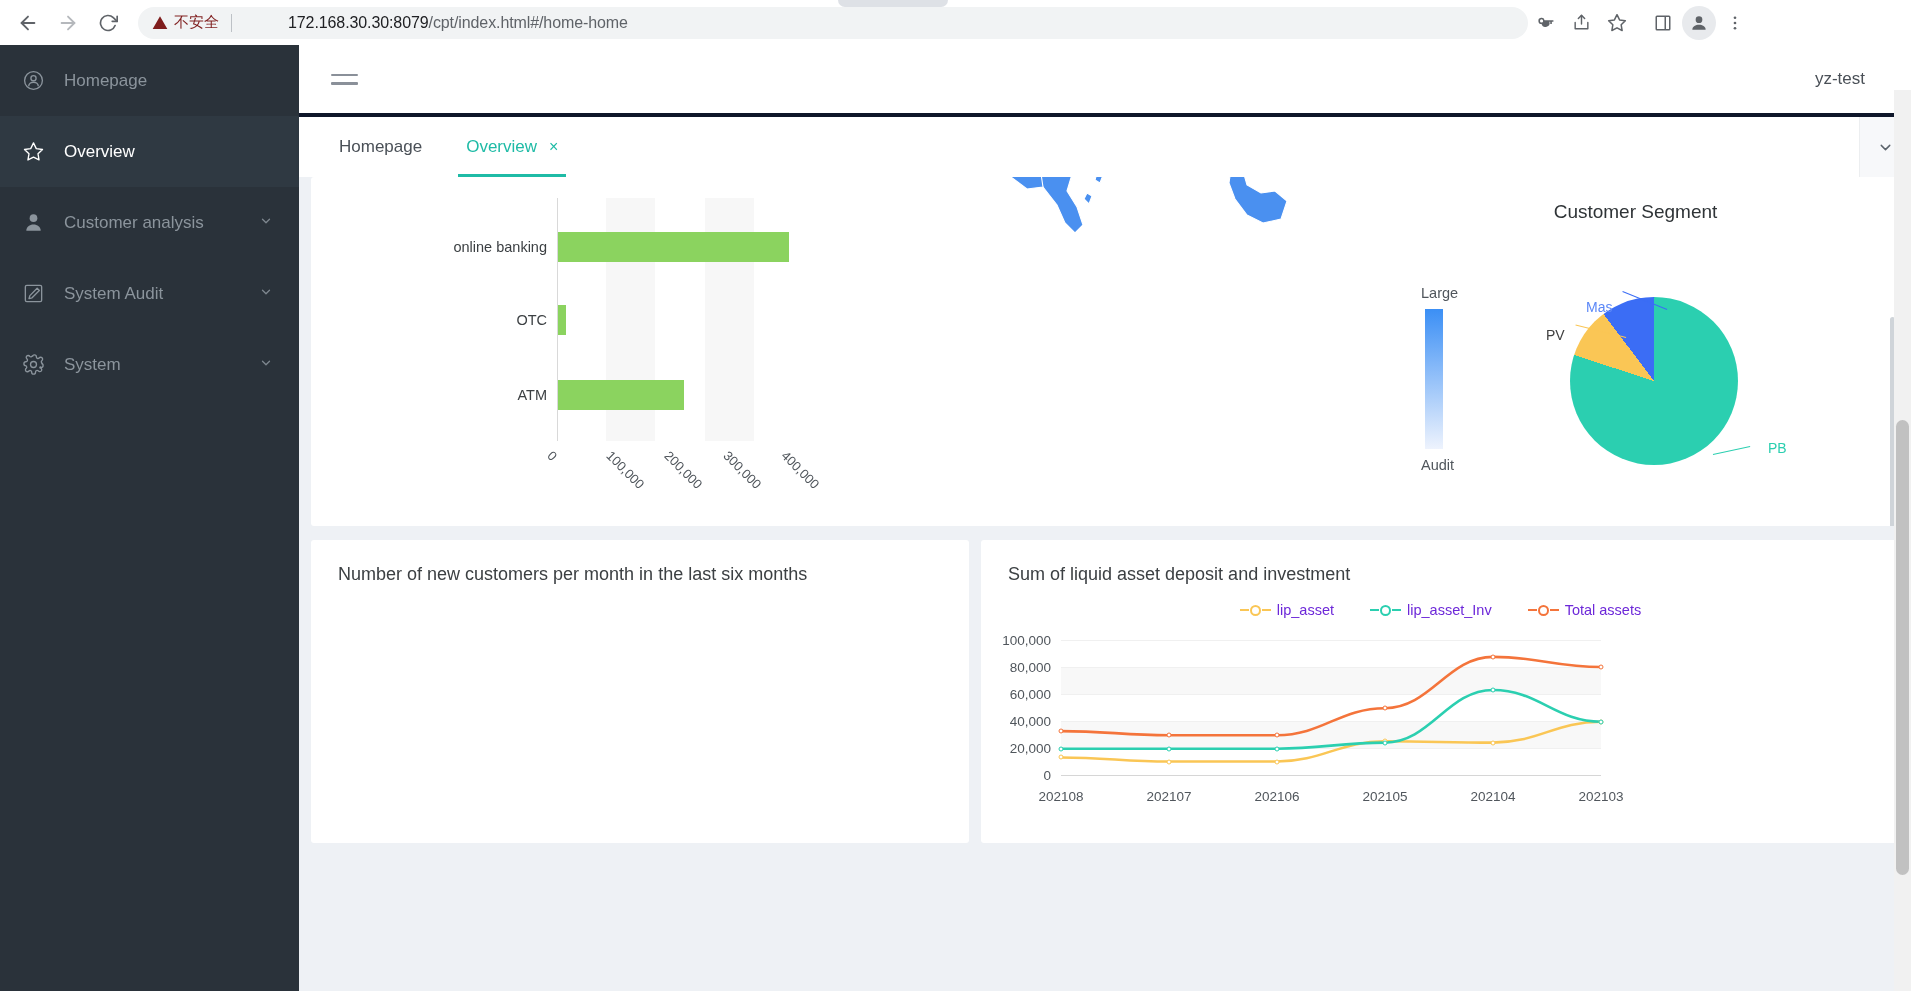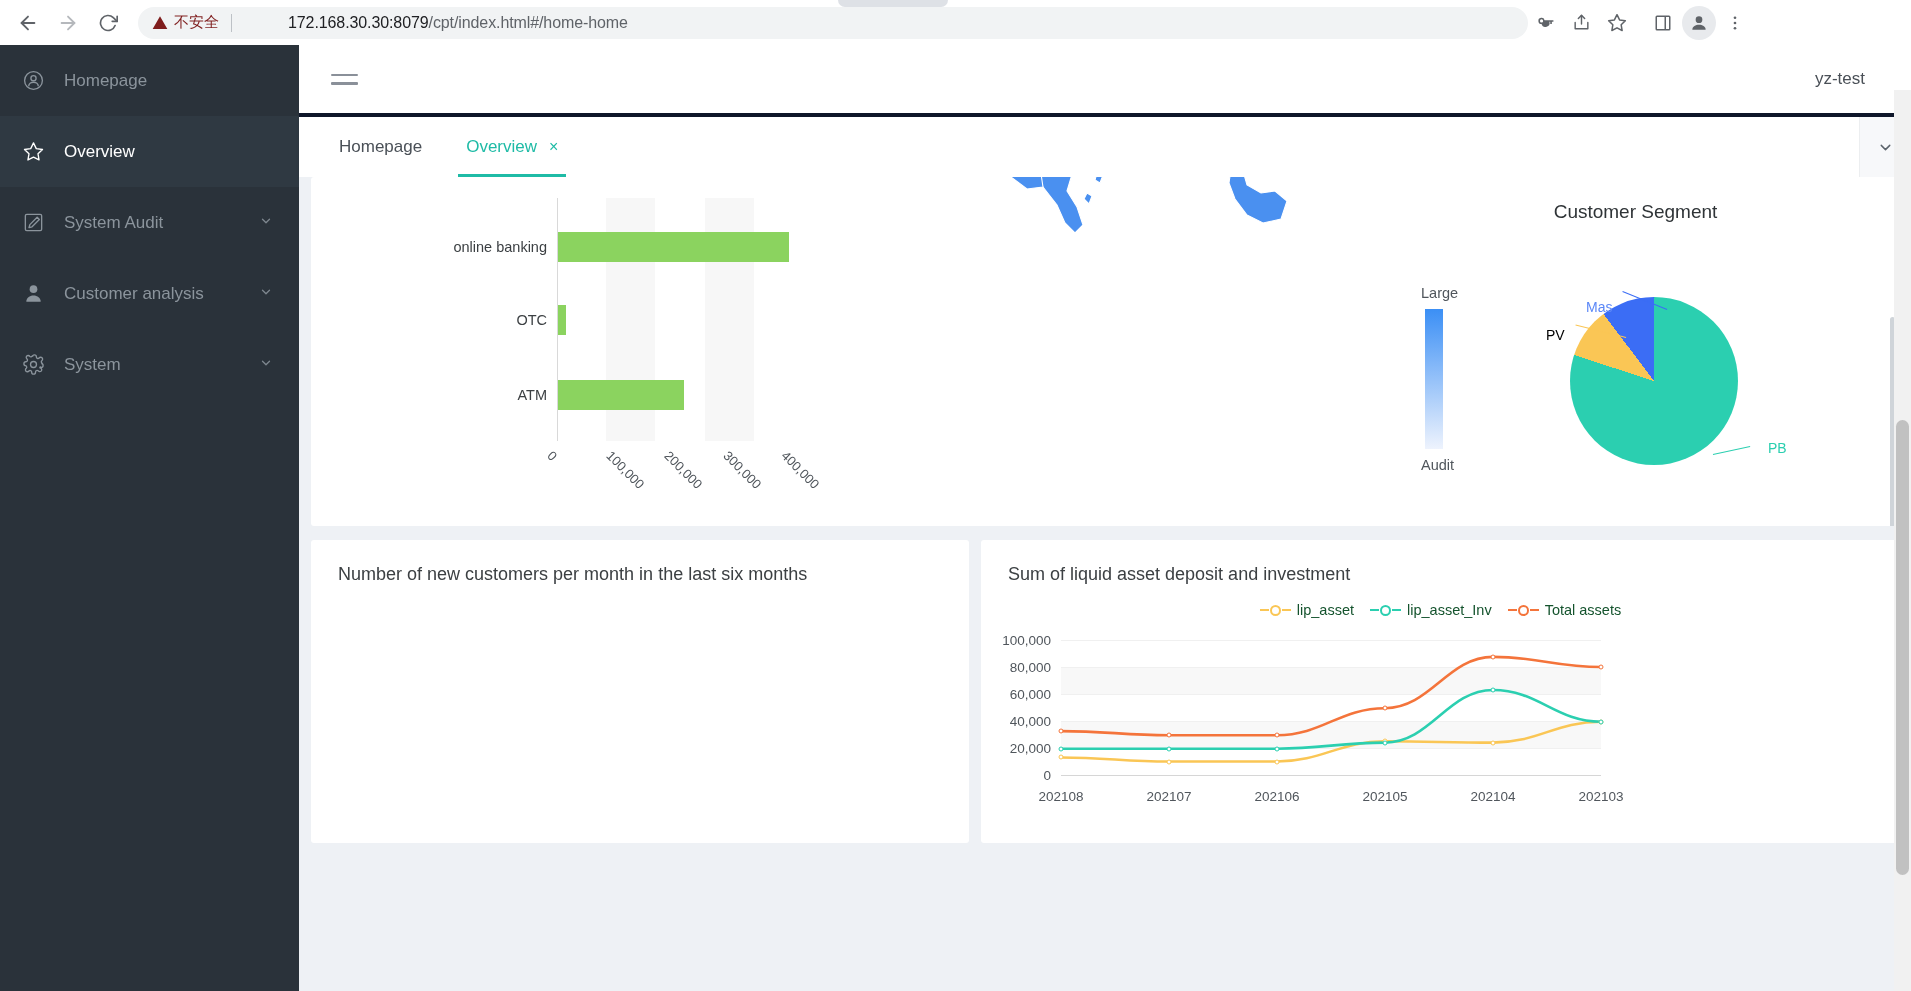--- a/index.html
+++ b/index.html
@@ -174,21 +174,21 @@
     position: absolute; left: 670px; top: 0; width: 919px; height: 303px;
   }
   .panel-title {
     position: absolute; left: 27px; top: 24px; font-size: 18px; color: #3c4043;
   }
 
   
   .lc { position: absolute; left: 0; top: 52px; width: 919px; height: 250px; }
   .lc-legend {
     position: absolute; left: 0; right: 0; top: 10px;
-    display: flex; justify-content: center; gap: 16px; font-size: 14.5px; color: #14532d;
+    display: flex; justify-content: center; gap: 36px; font-size: 14.5px; color: #6d28d9;
   }
   .lg-item { display: flex; align-items: center; gap: 6px; }
   .lg-mark { display: inline-flex; align-items: center; }
   .lg-line { width: 9px; height: 2px; }
   .lg-ring {
     width: 11px; height: 11px; border-radius: 50%; border: 2px solid; background: #fff;
     margin: 0 1px;
   }
   .lc-plot {
     position: absolute; left: 80px; top: 48px; width: 540px; height: 135px;
@@ -317,41 +317,41 @@
       <span class="nav-ico">
         <svg width="23" height="23" viewBox="0 0 24 24" fill="none" stroke="currentColor" stroke-width="1.4" stroke-linejoin="round">
             <polygon points="12 3 14.9 9 21.4 9.9 16.7 14.4 17.8 20.8 12 17.8 6.2 20.8 7.3 14.4 2.6 9.9 9.1 9 12 3"></polygon>
           </svg>
       </span>
       <span class="nav-label">Overview</span>
     </div>
 
     <div class="nav-item">
       <span class="nav-ico">
+        <svg width="23" height="23" viewBox="0 0 24 24" fill="currentColor">
+            <circle cx="12" cy="7.5" r="4"></circle>
+            <path d="M4.5 20.5c0-4 3.4-6.5 7.5-6.5s7.5 2.5 7.5 6.5z"></path>
+          </svg>
+      </span>
+      <span class="nav-label">Customer analysis</span>
+      <span class="nav-chev">
+        <svg width="14" height="14" viewBox="0 0 24 24" fill="none" stroke="currentColor" stroke-width="2.2" stroke-linecap="round" stroke-linejoin="round">
+            <polyline points="6 9 12 15 18 9"></polyline>
+          </svg>
+      </span>
+    </div>
+
+    <div class="nav-item">
+      <span class="nav-ico">
         <svg width="23" height="23" viewBox="0 0 24 24" fill="none" stroke="currentColor" stroke-width="1.4" stroke-linejoin="round">
             <rect x="3.5" y="3.5" width="17" height="17" rx="1.5"></rect>
             <path d="M15.8 6.6 8.2 14.2l-.9 3.2 3.2-.9 7.6-7.6z"></path>
           </svg>
       </span>
       <span class="nav-label">System Audit</span>
-      <span class="nav-chev">
-        <svg width="14" height="14" viewBox="0 0 24 24" fill="none" stroke="currentColor" stroke-width="2.2" stroke-linecap="round" stroke-linejoin="round">
-            <polyline points="6 9 12 15 18 9"></polyline>
-          </svg>
-      </span>
-    </div>
-
-    <div class="nav-item">
-      <span class="nav-ico">
-        <svg width="23" height="23" viewBox="0 0 24 24" fill="currentColor">
-            <circle cx="12" cy="7.5" r="4"></circle>
-            <path d="M4.5 20.5c0-4 3.4-6.5 7.5-6.5s7.5 2.5 7.5 6.5z"></path>
-          </svg>
-      </span>
-      <span class="nav-label">Customer analysis</span>
       <span class="nav-chev">
         <svg width="14" height="14" viewBox="0 0 24 24" fill="none" stroke="currentColor" stroke-width="2.2" stroke-linecap="round" stroke-linejoin="round">
             <polyline points="6 9 12 15 18 9"></polyline>
           </svg>
       </span>
     </div>
 
     <div class="nav-item">
       <span class="nav-ico">
         <svg width="23" height="23" viewBox="0 0 24 24" fill="none" stroke="currentColor" stroke-width="1.4">
@@ -447,21 +447,21 @@
             <div class="gl-text">Audit</div>
           </div>
 
           <div class="piewrap">
             <div class="pie"></div>
 
             <div class="pie-leader" style="left:63px; top:22px; width:48px; background:#3b6df5; transform:rotate(22deg); transform-origin:right center;"></div>
             <div class="pie-lbl" style="left:30px; top:12px; color:#5b87f7;">Mas</div>
 
             <div class="pie-leader" style="left:18px; top:50px; width:52px; background:#fac655; transform:rotate(14deg); transform-origin:right center;"></div>
-            <div class="pie-lbl" style="left:-10px; top:40px; color:#000000;">PV</div>
+            <div class="pie-lbl" style="left:-10px; top:40px; color:#404040;">PV</div>
 
             <div class="pie-leader" style="left:157px; top:167px; width:38px; background:#2bcfb0; transform:rotate(-12deg); transform-origin:left center;"></div>
             <div class="pie-lbl" style="left:212px; top:153px; color:#2bcfb0;">PB</div>
           </div>
         </div>
 
         <div class="content-vscroll"></div>
       </div>
 
       <div class="row-bot">

